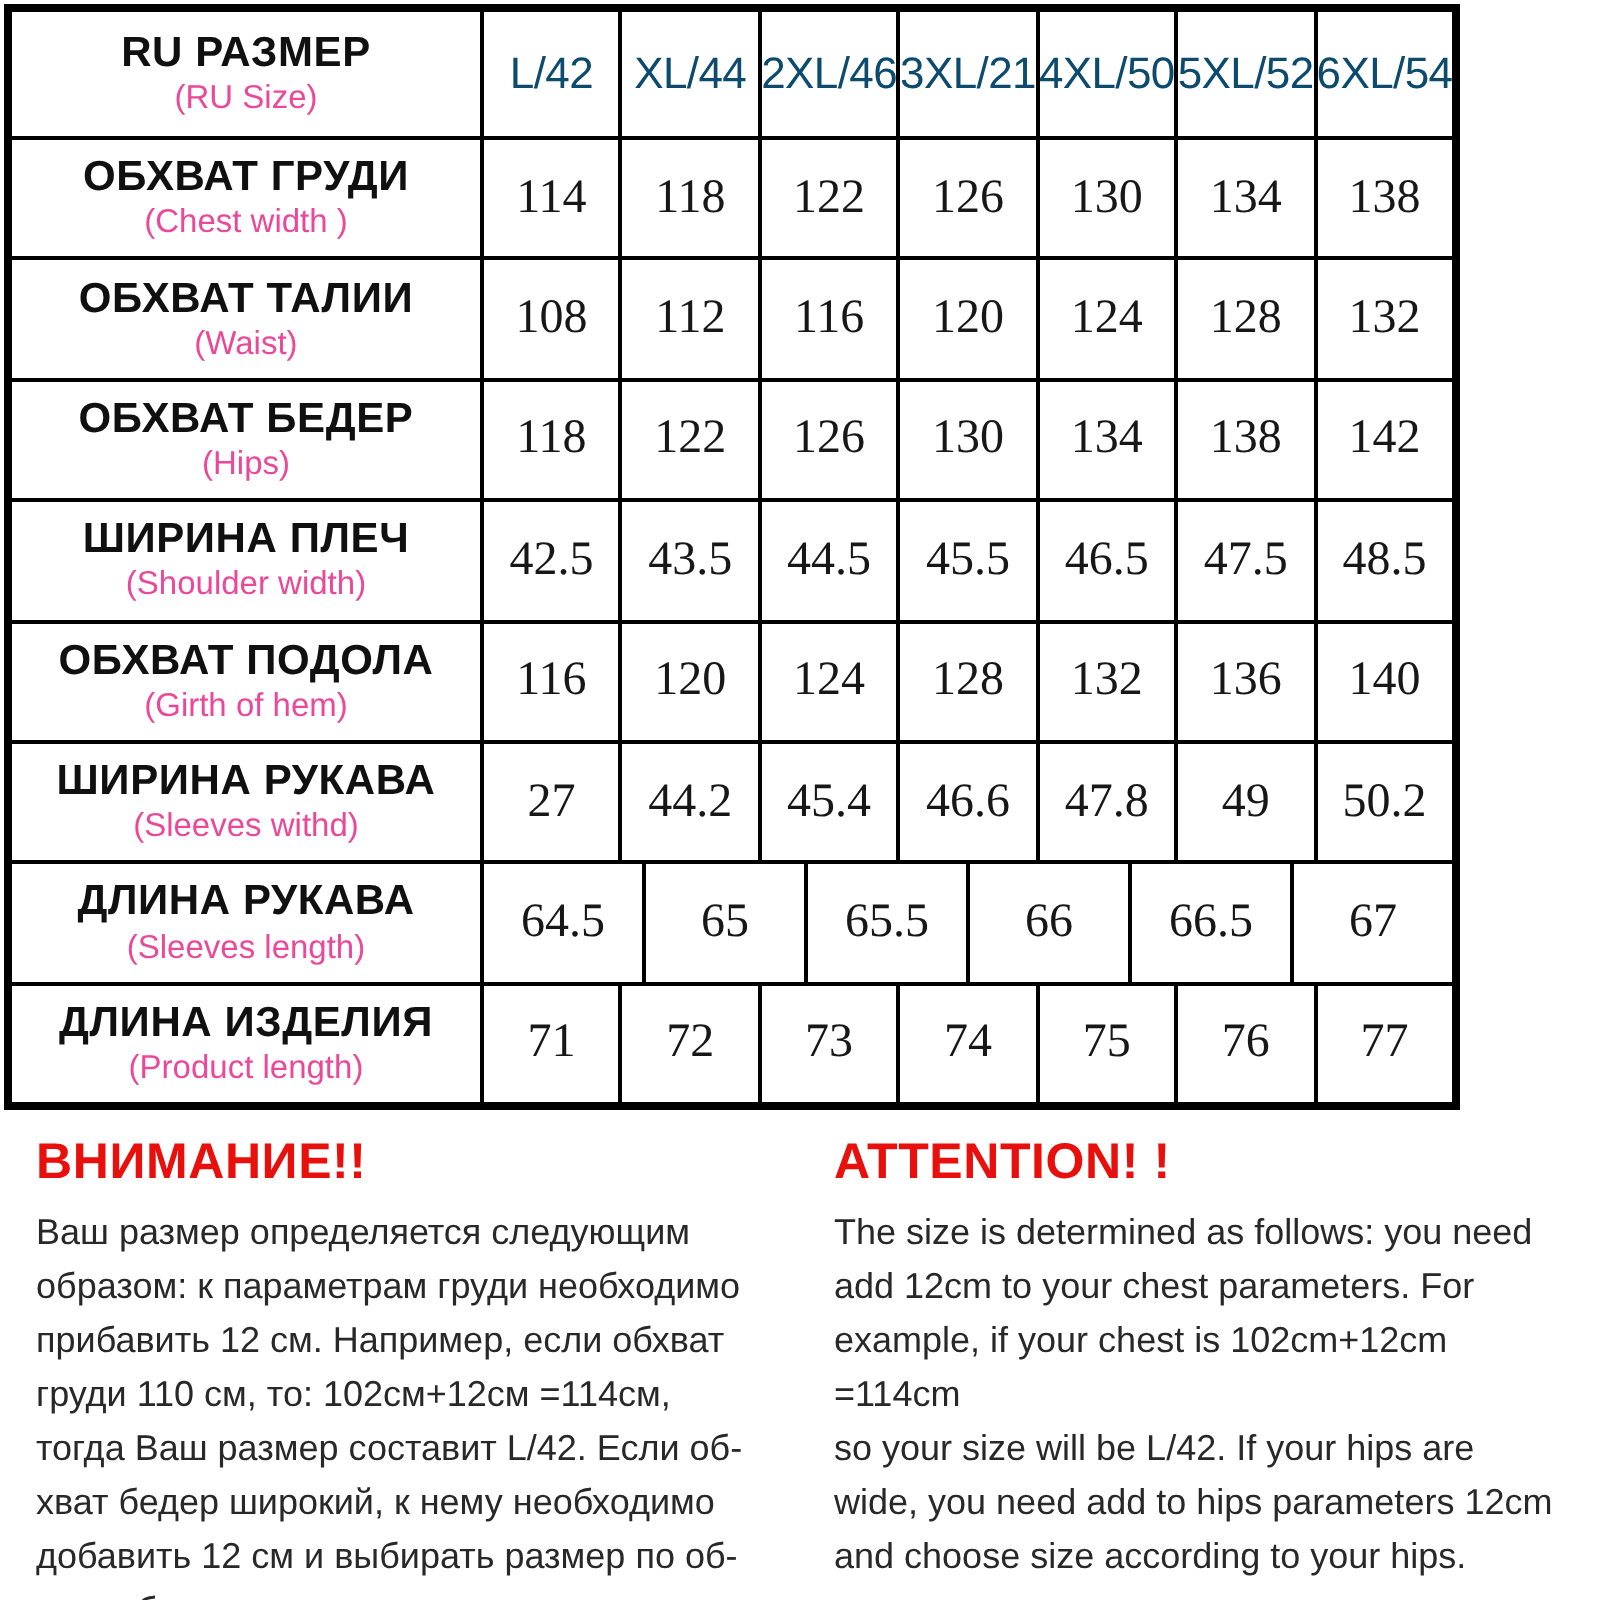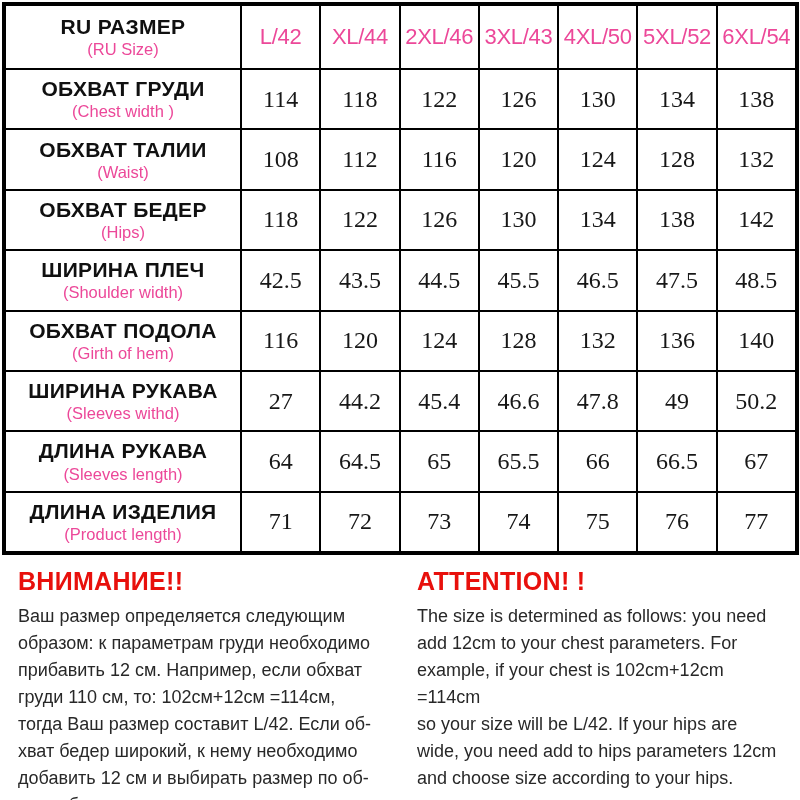--- a/index.html
+++ b/index.html
@@ -3,40 +3,40 @@
 <meta charset="utf-8">
 <style>
   html, body { margin: 0; padding: 0; background: #ffffff; }
   body {
     width: 800px; height: 800px; overflow: hidden;
     font-family: "Liberation Sans", "DejaVu Sans", sans-serif;
     color: #1b1b1b;
   }
   .size-table {
     box-sizing: border-box;
-    width: 797px; height: 553px;
+    width: 728px; height: 553px;
     margin: 2px 0 0 2px;
     border: 4px solid #000;
     display: flex; flex-direction: column;
     background: #fff;
   }
   .trow { display: flex; flex: 1 1 auto; }
   .trow.header-row { flex: 0 0 64px; }
   .cell {
     display: flex; align-items: center; justify-content: center;
     border-right: 2px solid #000; border-bottom: 2px solid #000;
     box-sizing: border-box; overflow: hidden;
   }
   .cell.last-col { border-right: none; }
   .trow.last-row .cell { border-bottom: none; }
   .label-cell { flex: 0 0 236px; flex-direction: column; line-height: 1.15; }
   .data-cell { flex: 1 1 0; }
   .label-ru { font-weight: bold; font-size: 21px; letter-spacing: 0.3px; color: #101010; white-space: nowrap; }
   .label-en { font-size: 16.5px; color: #ec4899; margin-top: 1px; white-space: nowrap; }
-  .size-head { font-size: 22px; color: #ec4899; letter-spacing: -0.3px; text-align: center; }
+  .size-head { font-size: 22px; color: #0c4a6e; letter-spacing: -0.3px; text-align: center; }
   .value { font-size: 24px; color: #171717; font-family: Liberation Serif, serif; }
   .notes { display: flex; gap: 26px; padding: 12px 10px 0 18px; }
   .note { width: 376px; }
   .note-heading {
     margin: 0 0 7px 0;
     font-size: 25px; font-weight: bold; letter-spacing: 0.3px;
   }
   .note-body {
     margin: 0; font-size: 18px; line-height: 27px;
     white-space: pre-line; color: #282828;
@@ -49,21 +49,21 @@
 
   <div class="size-table" id="sizeTable">
       <div class="trow header-row">
         <div class="cell label-cell">
           <div class="label-ru">RU РАЗМЕР</div>
           <div class="label-en">(RU Size)</div>
         </div>
         <div class="cell data-cell size-head">L/42</div>
         <div class="cell data-cell size-head">XL/44</div>
         <div class="cell data-cell size-head">2XL/46</div>
-        <div class="cell data-cell size-head">3XL/43</div>
+        <div class="cell data-cell size-head">3XL/21</div>
         <div class="cell data-cell size-head">4XL/50</div>
         <div class="cell data-cell size-head">5XL/52</div>
         <div class="cell data-cell size-head last-col">6XL/54</div>
       </div>
       <div class="trow">
         <div class="cell label-cell">
           <div class="label-ru">ОБХВАТ ГРУДИ</div>
           <div class="label-en">(Chest width )</div>
         </div>
         <div class="cell data-cell value">114</div>
@@ -137,21 +137,20 @@
         <div class="cell data-cell value">46.6</div>
         <div class="cell data-cell value">47.8</div>
         <div class="cell data-cell value">49</div>
         <div class="cell data-cell value last-col">50.2</div>
       </div>
       <div class="trow">
         <div class="cell label-cell">
           <div class="label-ru">ДЛИНА РУКАВА</div>
           <div class="label-en">(Sleeves length)</div>
         </div>
-        <div class="cell data-cell value">64</div>
         <div class="cell data-cell value">64.5</div>
         <div class="cell data-cell value">65</div>
         <div class="cell data-cell value">65.5</div>
         <div class="cell data-cell value">66</div>
         <div class="cell data-cell value">66.5</div>
         <div class="cell data-cell value last-col">67</div>
       </div>
       <div class="trow last-row">
         <div class="cell label-cell">
           <div class="label-ru">ДЛИНА ИЗДЕЛИЯ</div>

